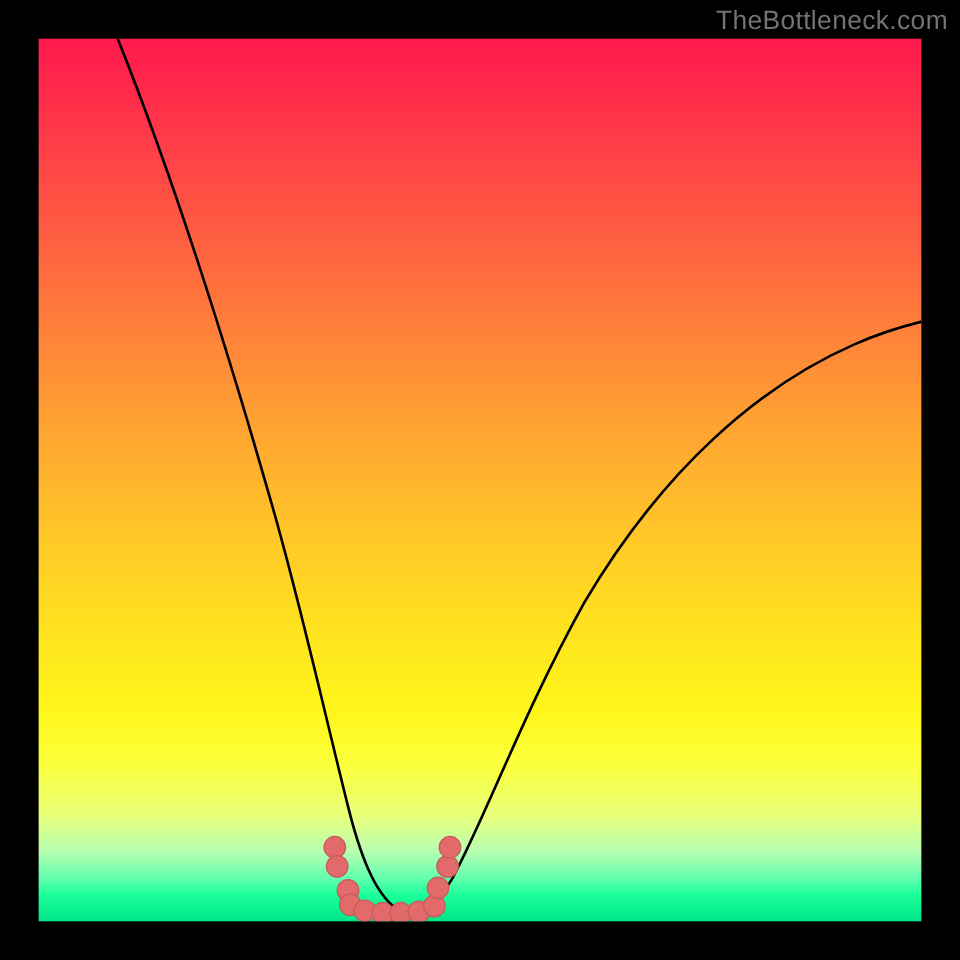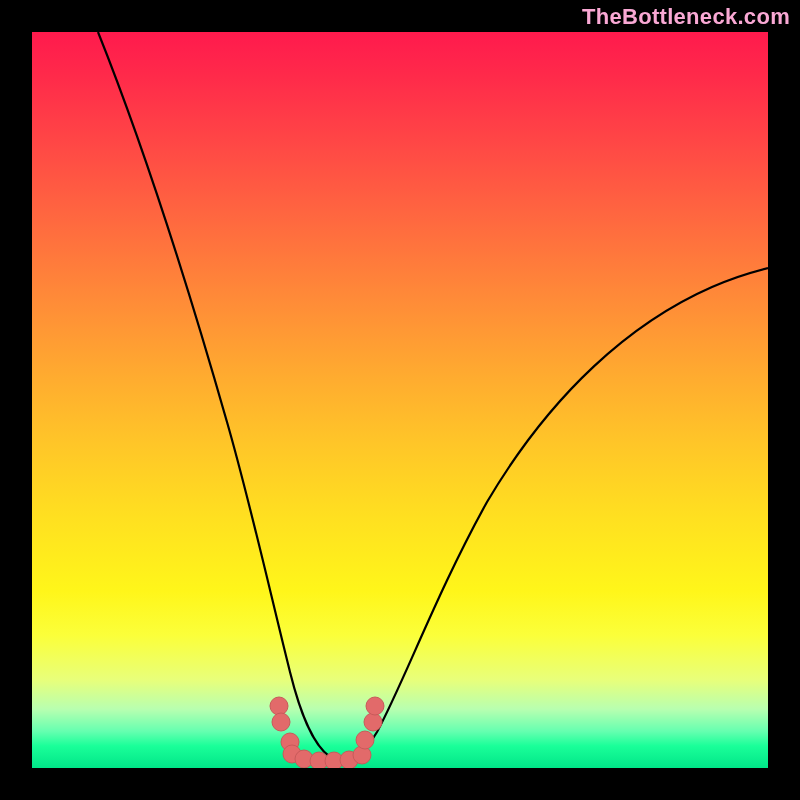--- a/index.html
+++ b/index.html
@@ -48,23 +48,23 @@
     );
   }
   .svg-layer {
     position: absolute;
     inset: 0;
   }
   .watermark {
     position: absolute;
     top: 4px;
     right: 10px;
-    color: #f9a8d4;
+    color: #737373;
     font-size: 22px;
-    font-weight: 700;
+    font-weight: 400;
     letter-spacing: 0.3px;
     user-select: none;
   }
 </style>
 </head>
 <body>
 
 <div class="frame">
 
   <div class="watermark">TheBottleneck.com</div>

